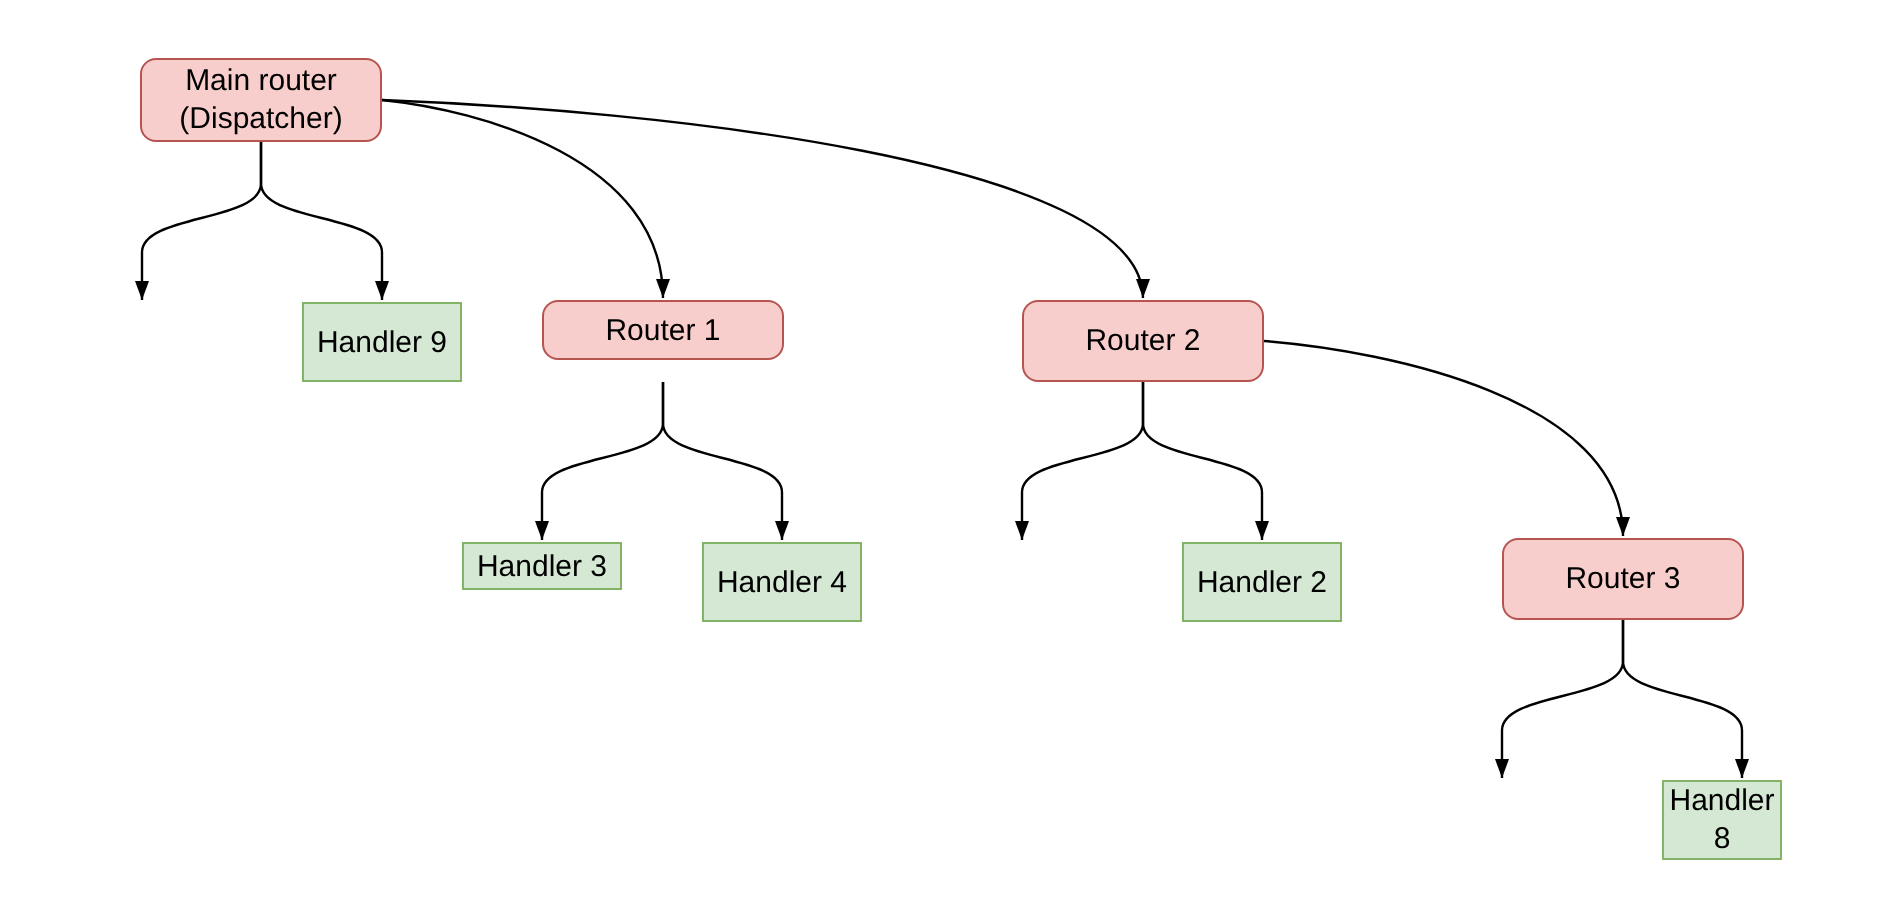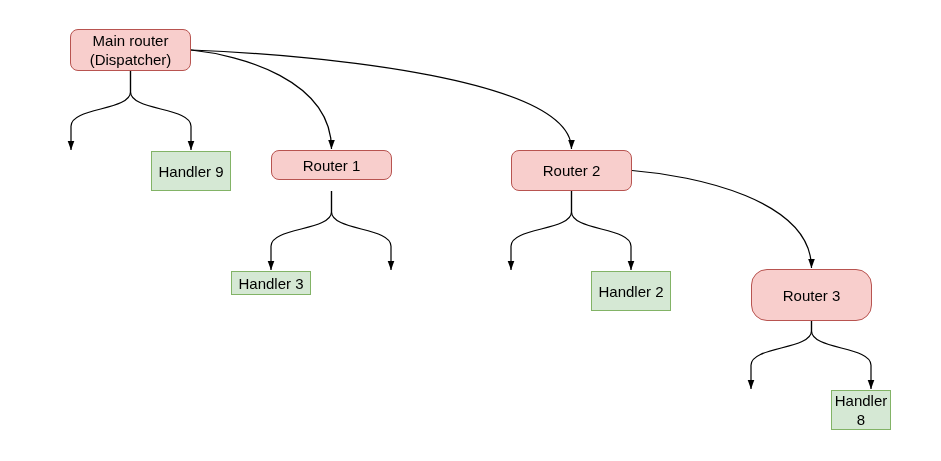--- a/index.html
+++ b/index.html
@@ -69,16 +69,17 @@
       <path d="M 632 170.5 C 694.825 175.5, 811.5 199.75, 811.5 268" class="edge" marker-end="url(#arrowhead)"></path>
       <path d="M 811.5 310 L 811.5 330.8 C 811.5 350, 751 346, 751 365.2 L 751 389" class="edge" marker-end="url(#arrowhead)"></path>
       <path d="M 811.5 310 L 811.5 330.8 C 811.5 350, 871 346, 871 365.2 L 871 389" class="edge" marker-end="url(#arrowhead)"></path>
     </svg>
 <div class="node router" style="left: 70px; top: 29px; width: 121px; height: 42px;"><span>Main router
 (Dispatcher)</span></div>
     <div class="node handler" style="left: 151px; top: 151px; width: 80px; height: 40px;"><span>Handler 9</span></div>
     <div class="node router" style="left: 271px; top: 150px; width: 121px; height: 30px;"><span>Router 1</span></div>
     <div class="node router" style="left: 511px; top: 150px; width: 121px; height: 41px;"><span>Router 2</span></div>
     <div class="node handler" style="left: 231px; top: 271px; width: 80px; height: 24px;"><span>Handler 3</span></div>
+    <div class="node handler" style="left: 351px; top: 271px; width: 80px; height: 40px;"><span>Handler 4</span></div>
     <div class="node handler" style="left: 591px; top: 271px; width: 80px; height: 40px;"><span>Handler 2</span></div>
-    <div class="node router" style="left: 751px; top: 269px; width: 121px; height: 52px; border-radius: 16px;"><span>Router 3</span></div>
+    <div class="node router" style="left: 751px; top: 269px; width: 121px; height: 41px;"><span>Router 3</span></div>
     <div class="node handler" style="left: 831px; top: 390px; width: 60px; height: 40px;"><span>Handler 8</span></div>
   </div>
 
 </body></html>

